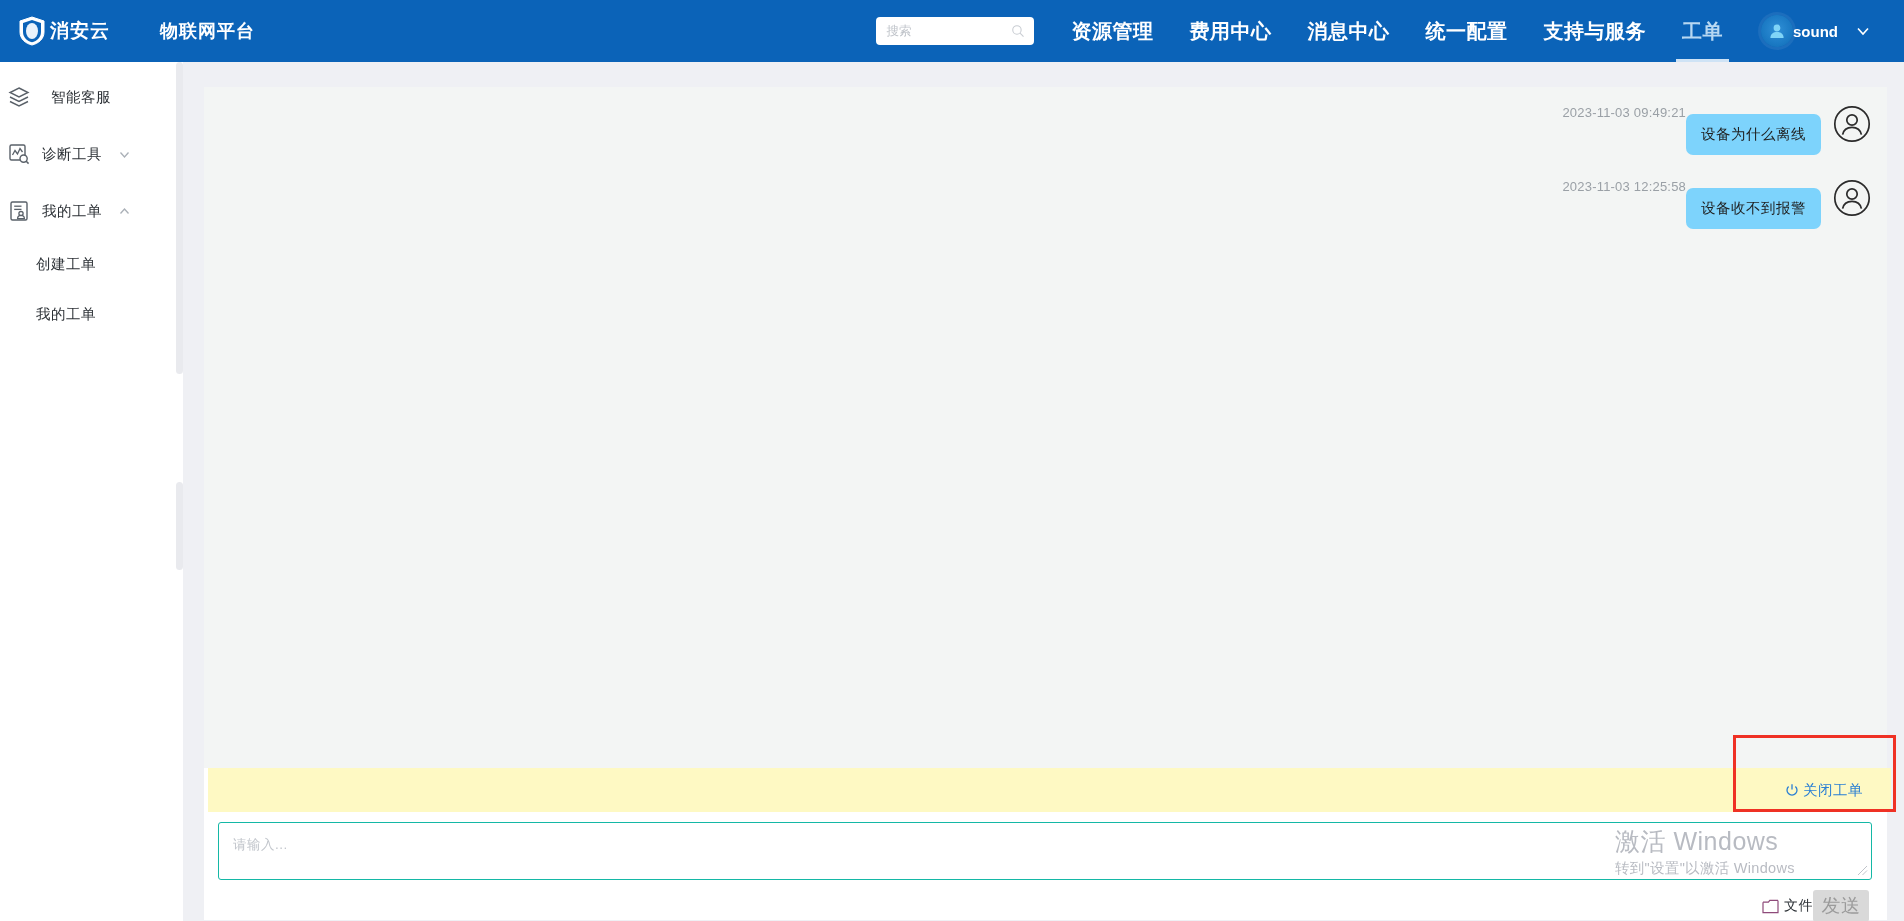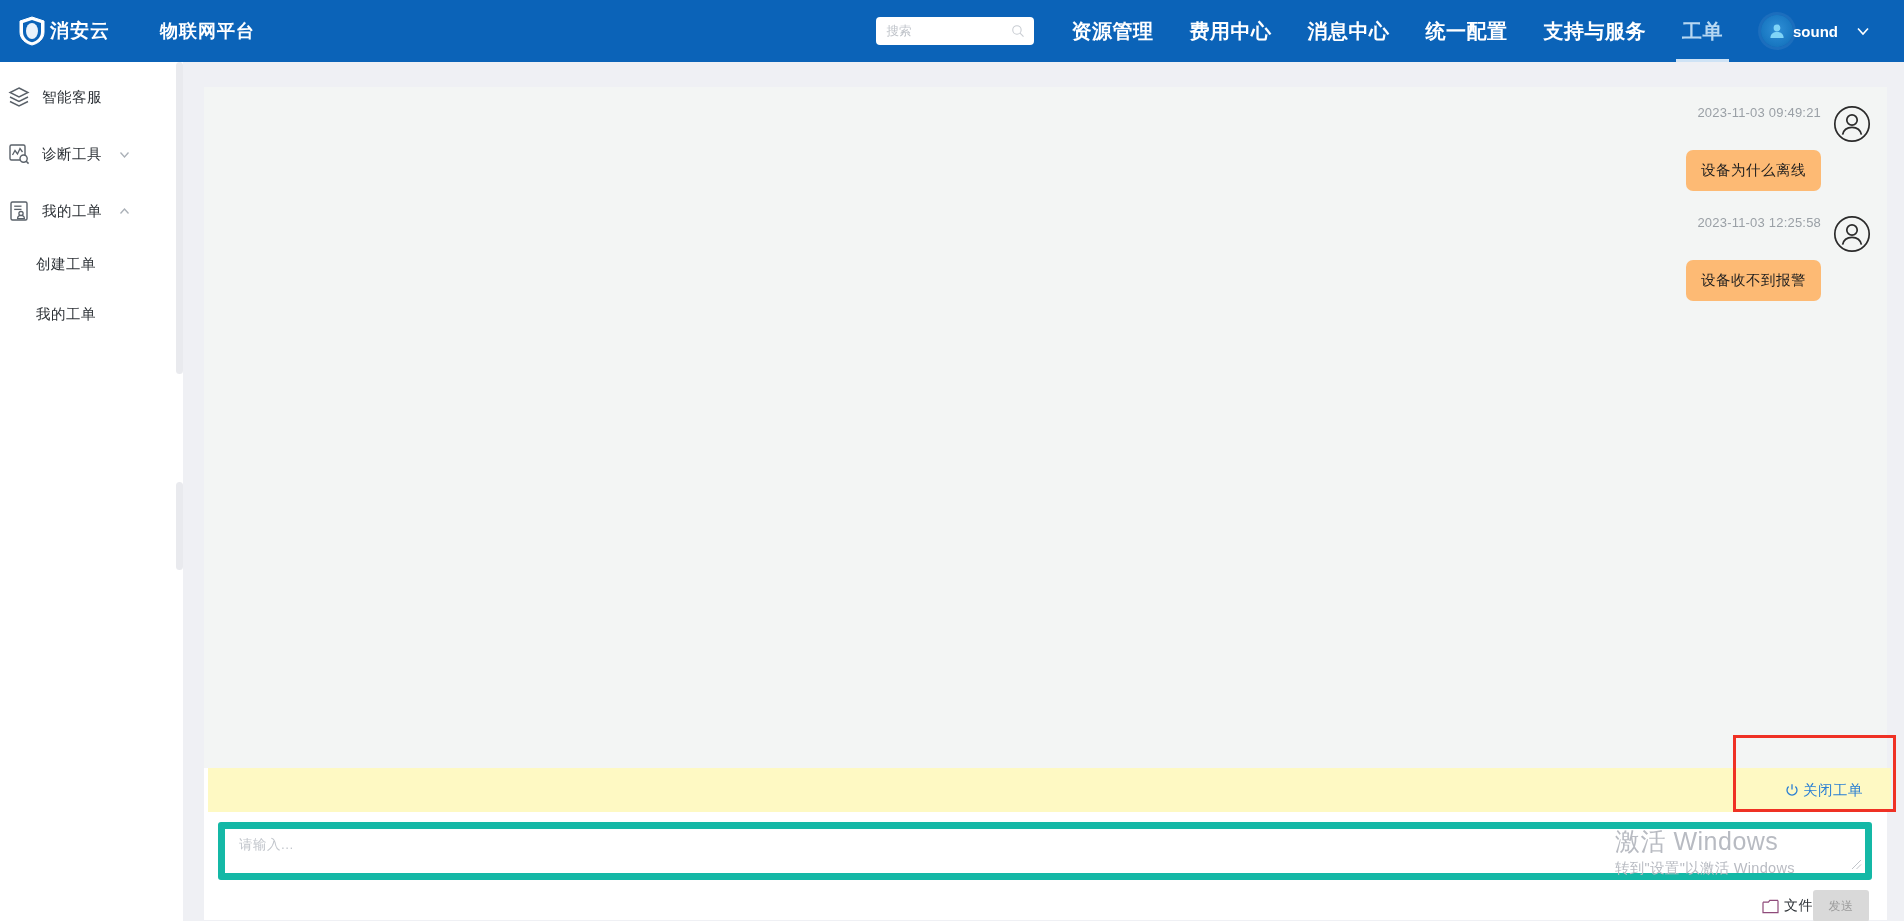--- a/index.html
+++ b/index.html
@@ -127,32 +127,33 @@
     background: #f3f5f4;
     overflow: hidden;
   }
   .msg-row {
     display: flex; justify-content: flex-end;
     align-items: flex-start;
     padding-right: 16px;
     margin-top: 18px;
   }
   .msg-col {
-    display: flex; flex-direction: column;
-    align-items: flex-end; margin-right: 12px; gap: 23px;
+    display: flex; flex-direction: row;
+    margin-right: 12px;
   }
   .msg-time {
     font-size: 13px; color: #9aa0a6; margin-bottom: 7px;
     letter-spacing: 0.2px;
   }
   .msg-bubble {
-    background: #fdba74; color: #1f1f1f;
+    background: #7dd3fc; color: #1f1f1f;
     font-size: 14.5px; letter-spacing: 0.5px;
     padding: 11px 15px; border-radius: 7px;
     max-width: 420px;
+    margin-top: 9px;
   }
   .msg-avatar { width: 38px; height: 38px; flex: 0 0 38px; }
 
   
   .action-bar {
     position: absolute; top: 681px; left: 4px;
     width: 1683px; height: 44px;
     background: #fef9c3;
     display: flex; align-items: center; justify-content: flex-end;
     padding-right: 28px;
@@ -166,44 +167,44 @@
 
   
   .input-zone {
     position: absolute; top: 725px; left: 0;
     width: 1683px; height: 108px;
     background: #ffffff;
   }
   .textinput {
     position: absolute; top: 10px; left: 14px;
     width: 1654px; height: 58px;
-    border: 7px solid #14b8a6; border-radius: 3px;
+    border: 1px solid #14b8a6; border-radius: 3px;
     background: #ffffff;
-    padding: 7px 14px;
+    padding: 13px 14px;
     font-size: 13.5px; color: #c2c6cc;
     letter-spacing: 0.5px;
   }
   .resize-grip {
     position: absolute; right: 3px; bottom: 3px;
     width: 11px; height: 11px;
   }
   .btn-row {
     position: absolute; top: 78px; right: 18px;
     display: flex; align-items: center; 
   }
   .file-btn {
     display: flex; align-items: center; gap: 5px;
     font-size: 14px; color: #2c3136; cursor: pointer;
     letter-spacing: 0.5px;
   }
   .folder-ico { width: 17px; height: 15px; }
   .send-btn {
     width: 56px; height: 32px;
     background: #d9d9d9; color: #9b9b9b;
-    font-size: 12px; border: none; border-radius: 3px;
+    font-size: 19px; border: none; border-radius: 3px;
     cursor: default; letter-spacing: 0.5px;
     font-family: "Liberation Sans", sans-serif;
   }
 
   
   .red-box {
     position: absolute; top: 735px; left: 1733px;
     width: 163px; height: 77px;
     border: 3px solid #ef3124;
     pointer-events: none;
@@ -273,21 +274,21 @@
       <span class="user-name">sound</span>
       <svg class="chev-down-nav" viewBox="0 0 18 18">
         <polyline points="4,6.5 9,12 14,6.5" fill="none" stroke="#ffffff" stroke-width="1.6"></polyline>
       </svg>
     </div>
   </div>
 </div>
 
 <div class="sidebar">
 
-  <div class="side-item" style="margin-top:7px;">
+  <div class="side-item" style="margin-top:7px;gap:9px;">
     <svg class="side-ico" viewBox="0 0 22 22">
       <polygon points="11,2 20,6.5 11,11 2,6.5" fill="none" stroke="#5a6169" stroke-width="1.4"></polygon>
       <polyline points="2,11 11,15.5 20,11" fill="none" stroke="#5a6169" stroke-width="1.4"></polyline>
       <polyline points="2,15.5 11,20 20,15.5" fill="none" stroke="#5a6169" stroke-width="1.4"></polyline>
     </svg>
     <span class="side-label">智能客服</span>
   </div>
 
   <div class="side-item" style="margin-top:1px;">
     <svg class="side-ico" viewBox="0 0 22 22">

